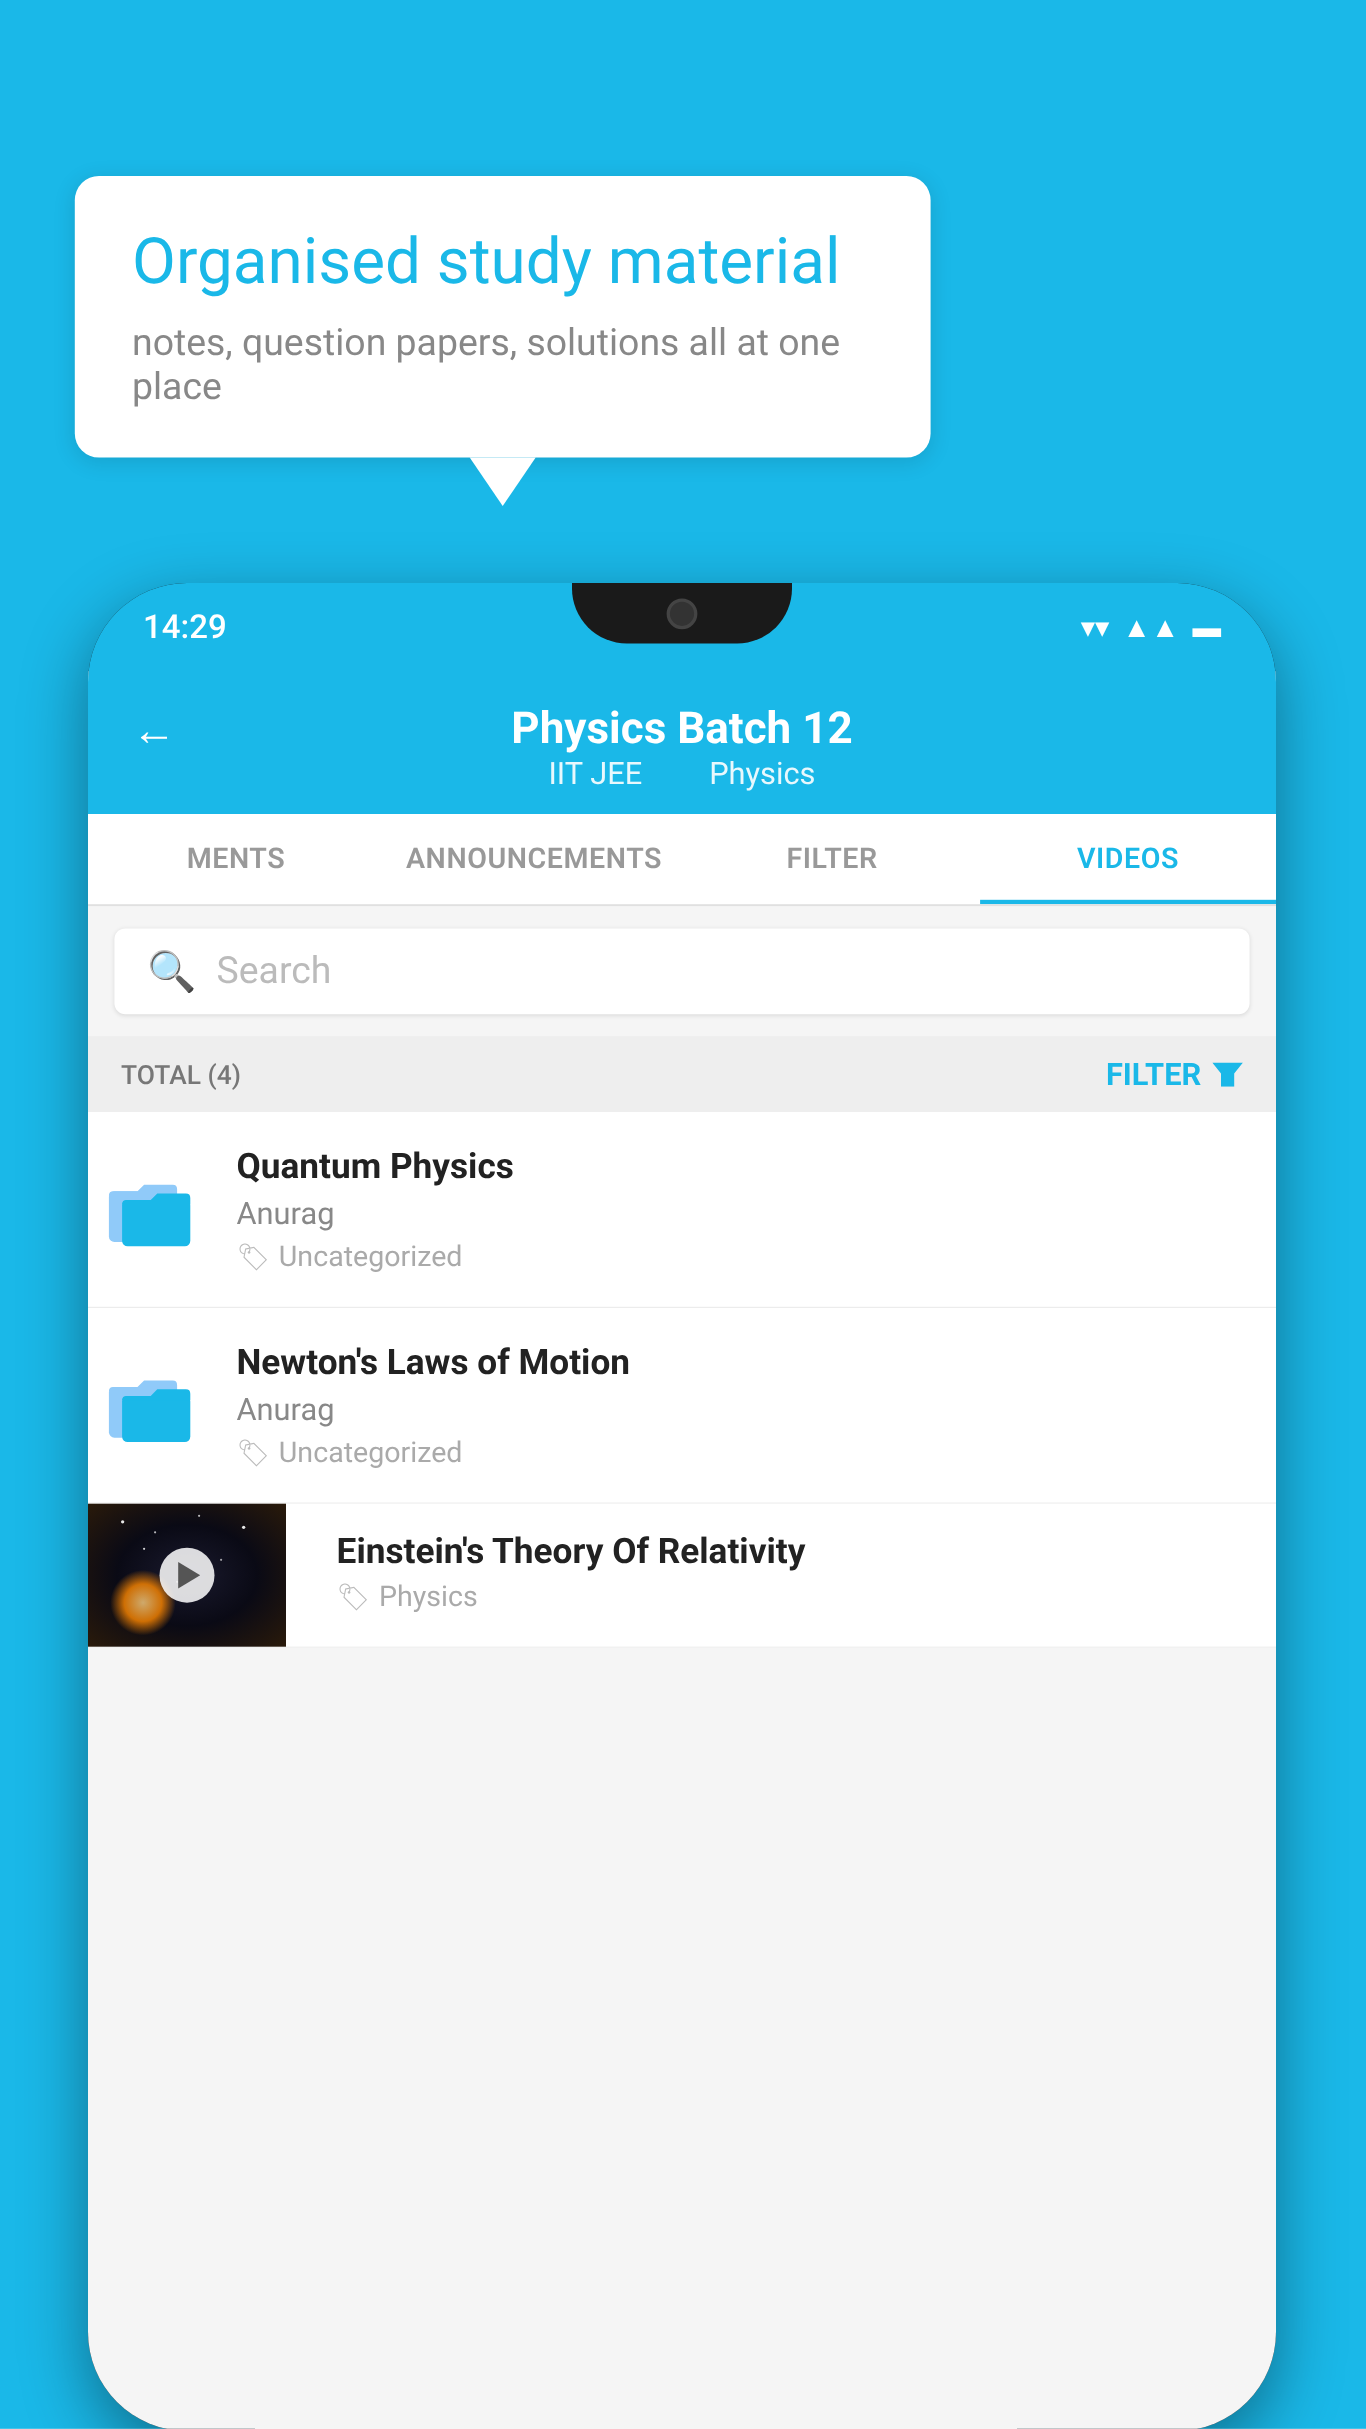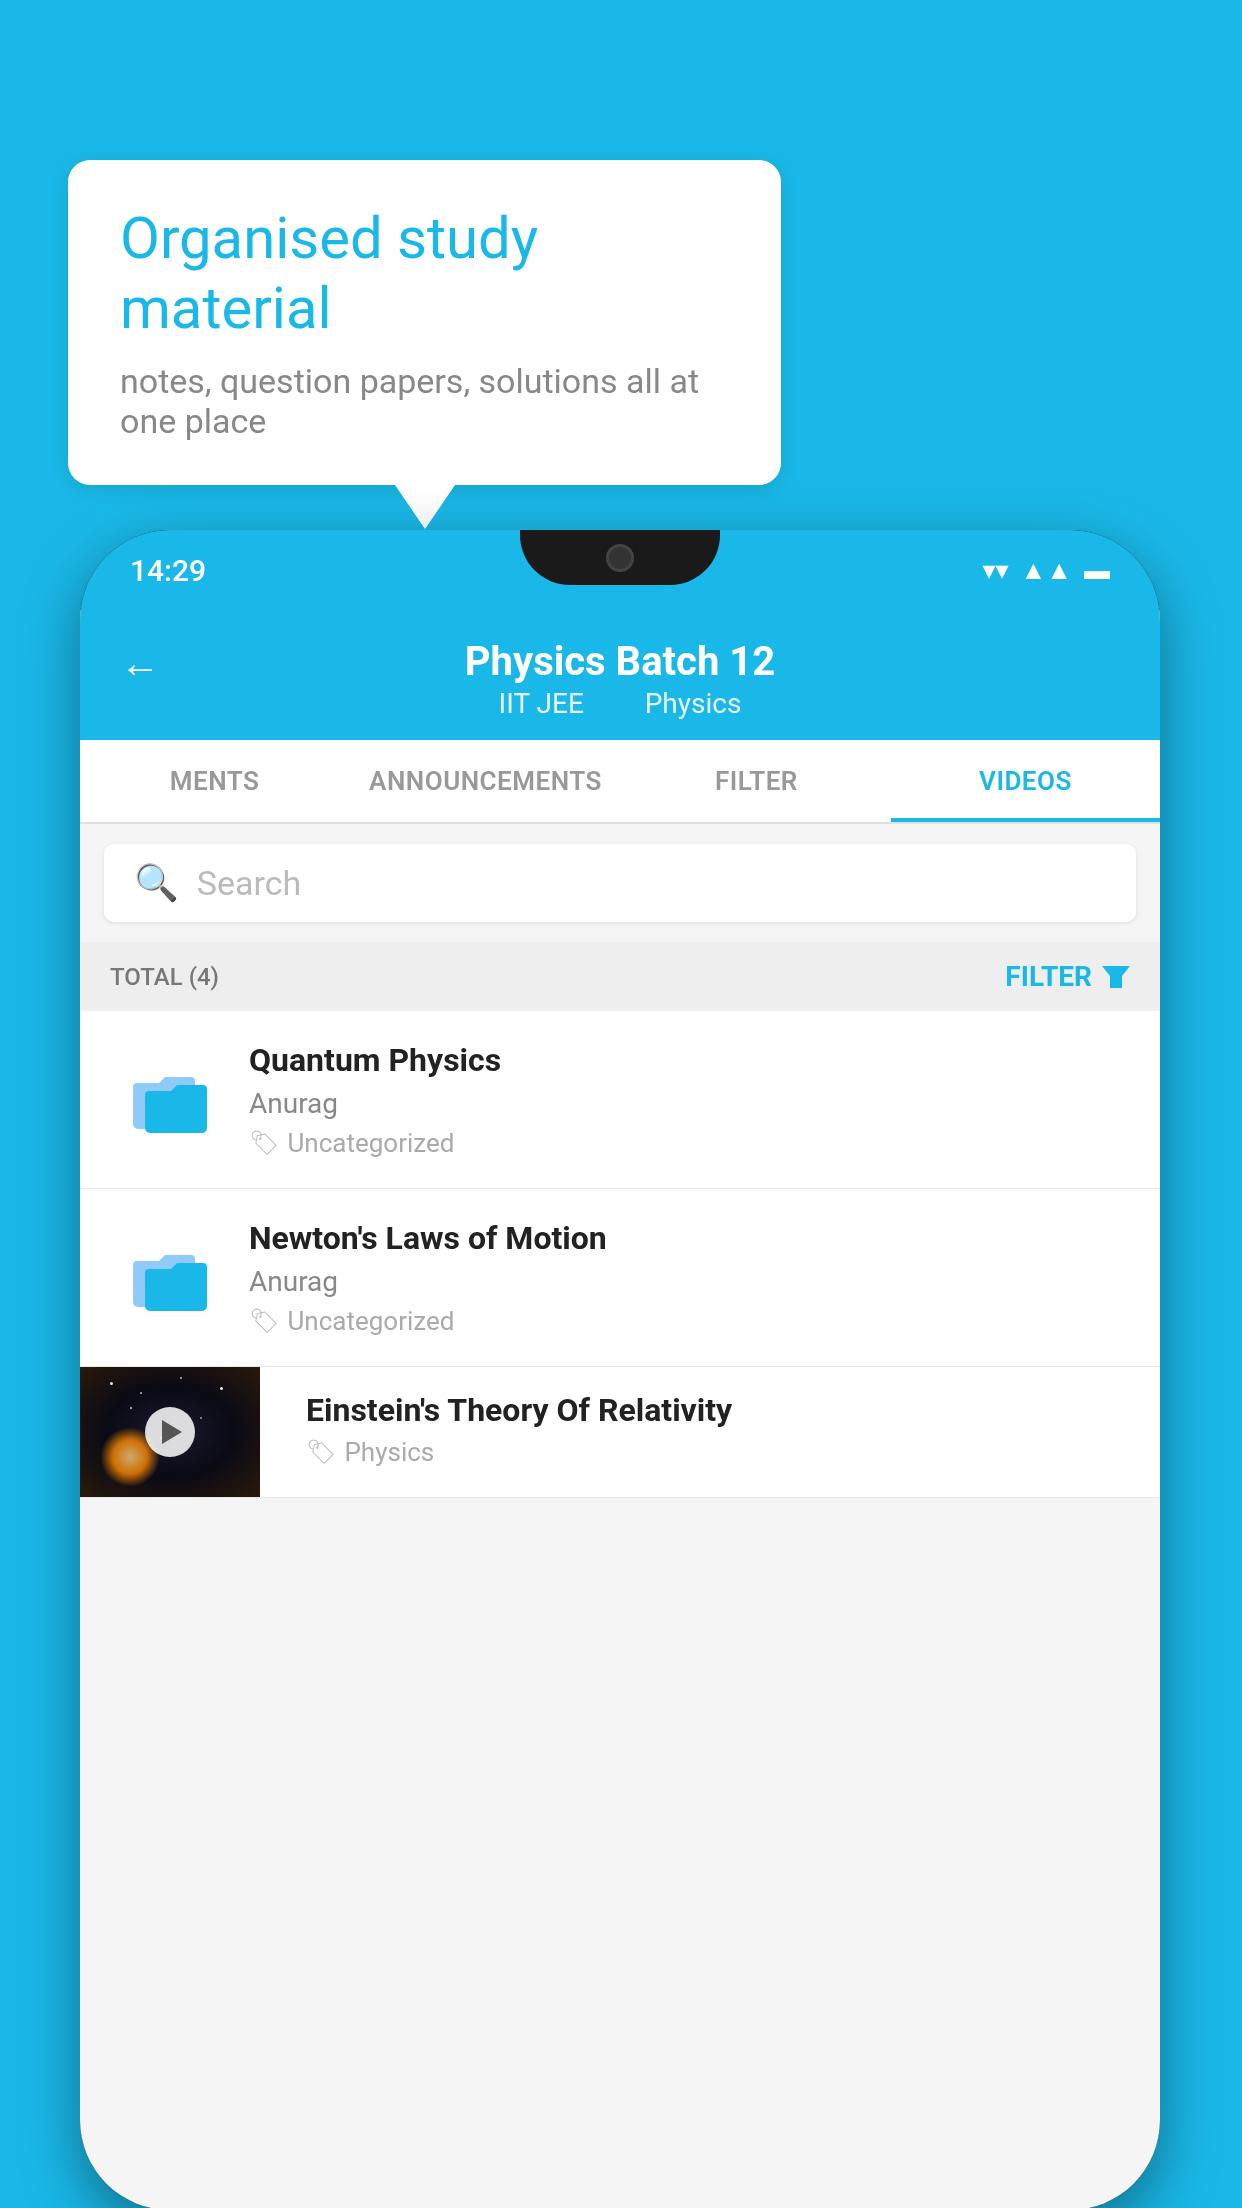--- a/index.html
+++ b/index.html
@@ -11,21 +11,21 @@
       font-family: 'Roboto', Arial, sans-serif;
       overflow: hidden;
       position: relative;
     }
 
     
     .speech-bubble {
       position: absolute;
       top: 160px;
       left: 68px;
-      width: 713px;
+      width: 778px;
       background: white;
       border-radius: 22px;
       padding: 44px 52px;
       box-shadow: 0 4px 20px rgba(0,0,0,0.12);
     }
     .speech-bubble::after {
       content: '';
       position: absolute;
       bottom: -44px;
       left: 50%;
@@ -233,21 +233,21 @@
     }
 
     
     .video-list {
       background: white;
       overflow: hidden;
     }
     .video-item {
       display: flex;
       align-items: center;
-      padding: 30px 41px;
+      padding: 30px 7px;
       border-bottom: 1px solid #e8e8e8;
       background: white;
       cursor: pointer;
     }
     .folder-icon {
       width: 100px;
       height: 90px;
       flex-shrink: 0;
       margin-right: 28px;
       display: flex;

